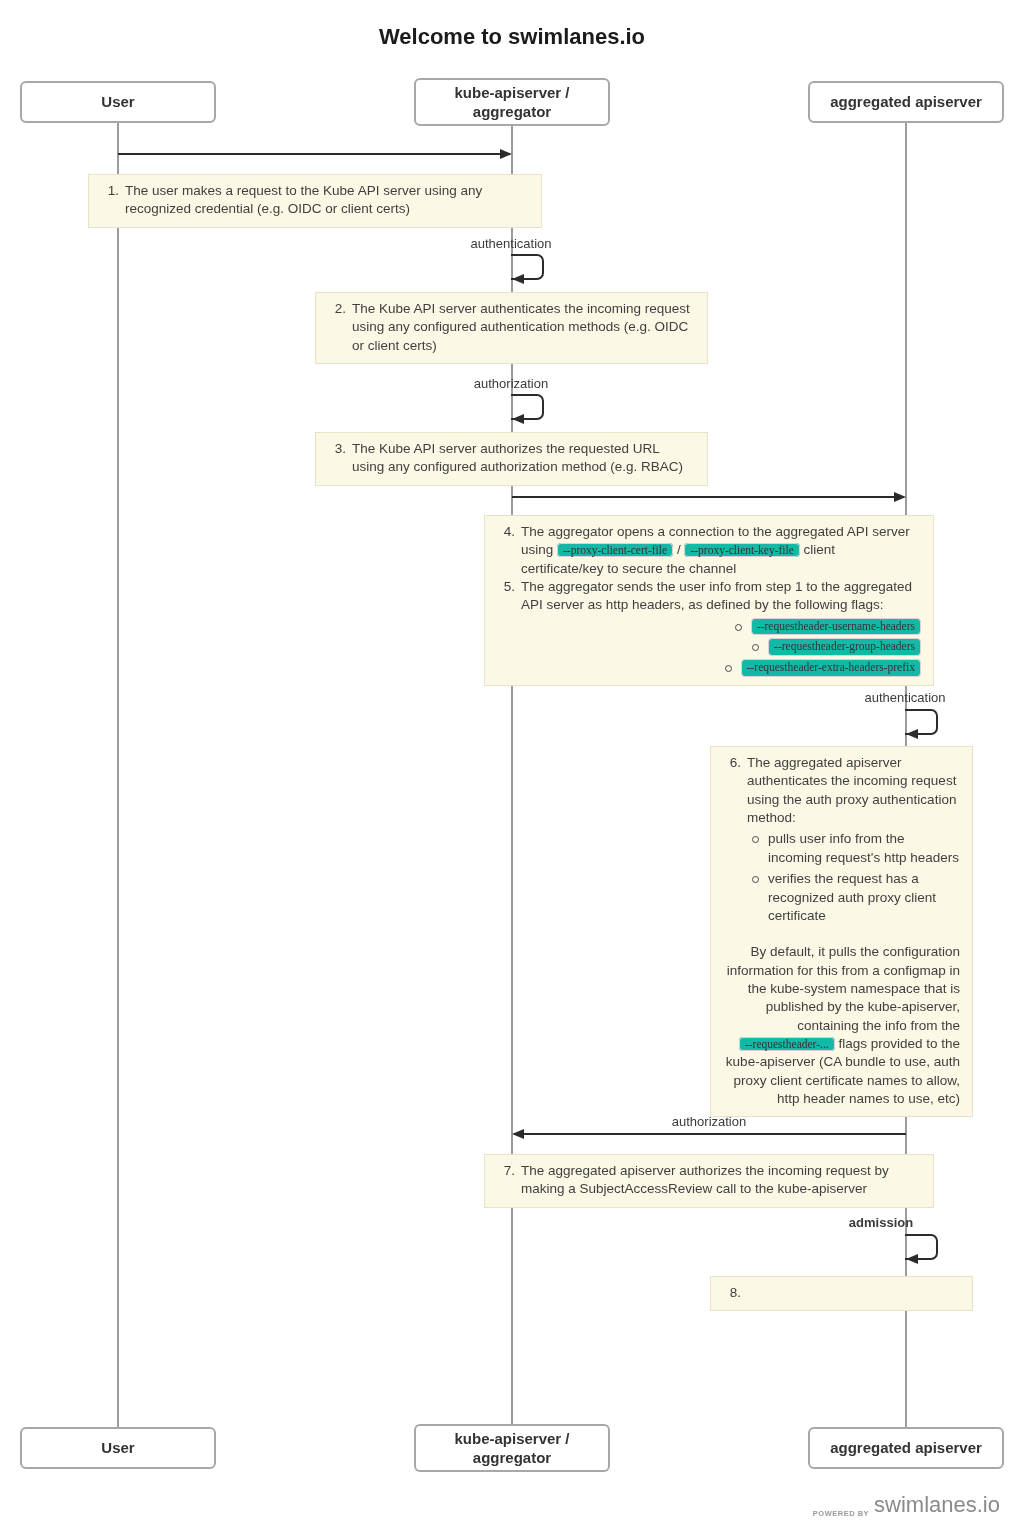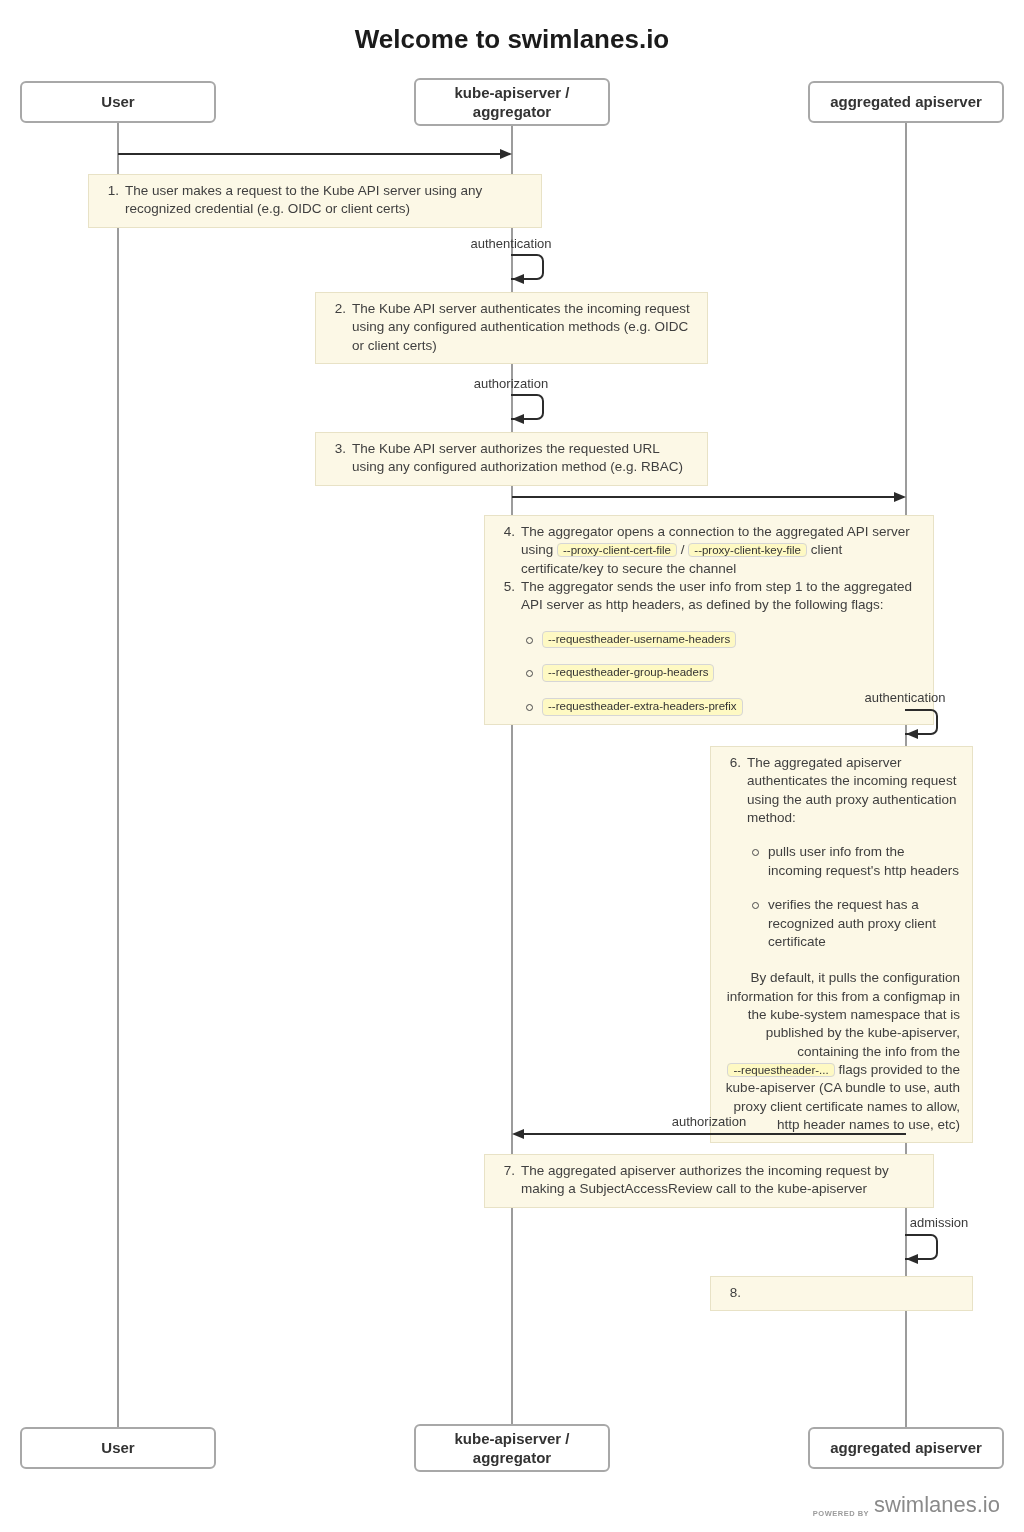--- a/index.html
+++ b/index.html
@@ -2,43 +2,43 @@
 <html><head>
 <meta charset="utf-8">
 <style>
   html,body { margin:0; padding:0; background:#ffffff; }
   .canvas {
     position:relative; width:1024px; height:1532px; background:#ffffff;
     font-family:"Liberation Sans", sans-serif; overflow:hidden;
   }
   .title {
     position:absolute; left:0; top:24px; width:1024px; text-align:center;
-    font-size:26px; font-weight:bold; color:#1b1b1b; margin:0;
+    font-size:22px; font-weight:bold; color:#1b1b1b; margin:0;
   }
   .lifeline { position:absolute; top:123px; height:1304px; width:2px; background:#9c9c9c; z-index:1; }
   .actor {
     position:absolute; width:196px; box-sizing:border-box; background:#ffffff;
     border:2px solid #a8a8a8; border-radius:6px; display:flex; align-items:center;
     justify-content:center; text-align:center; font-weight:bold; font-size:15px;
     color:#333333; line-height:1.3; z-index:4;
   }
   .note {
     position:absolute; box-sizing:border-box; background:#fcf8e6; border:1px solid #e8e2c6;
     padding:7px 12px 8px 10px; font-size:13.5px; color:#3f3f3f; line-height:1.36; z-index:2;
   }
   .oitem { display:flex; }
   .onum { min-width:20px; text-align:right; margin-right:6px; flex:none; }
   .obody { flex:1; min-width:0; }
-  .bullet-row { display:flex; margin-top:16px; }
+  .bullet-row { display:flex; margin-top:3px;justify-content:flex-end; }
   .bullet-dot {
     width:5px; height:5px; border:1px solid #4a4a4a; border-radius:50%;
     margin:6px 9px 0 5px; flex:none;
   }
   .code {
-    font-family:Liberation Sans, sans-serif; font-size:11.5px; background:#fef9c3;
+    font-family:Liberation Serif, serif; font-size:11.5px; background:#14b8a6;
     border:1px solid #d6d6d6; border-radius:4px; padding:0 5px; color:#333333; white-space:nowrap;
   }
   .para2 { margin-top:18px;text-align:right; }
   .msg-line { position:absolute; height:2px; background:#2b2b2b; z-index:3; }
   .ah-r {
     position:absolute; width:0; height:0; border-top:5px solid transparent;
     border-bottom:5px solid transparent; border-left:12px solid #2b2b2b; z-index:3;
   }
   .ah-l {
     position:absolute; width:0; height:0; border-top:5px solid transparent;
@@ -174,21 +174,21 @@
   <div class="ah-l" style="left:512px;top:1129px;"></div>
   <div class="msg-line" style="left:523px;top:1133px;width:383px;"></div>
 
   <div class="note" style="left:484px;top:1154px;width:450px;">
     <div class="oitem">
       <span class="onum">7.</span>
       <span class="obody">The aggregated apiserver authorizes the incoming request by making a SubjectAccessReview call to the kube-apiserver</span>
     </div>
   </div>
 
-  <div class="msg-label" style="left:939px;top:1215px;">admission</div>
+  <div class="msg-label" style="left:881px;top:1215px;font-weight:bold;">admission</div>
   <div class="loop" style="left:905px;top:1234px;"></div>
   <div class="ah-l" style="left:906px;top:1254px;"></div>
 
   <div class="note" style="left:710px;top:1276px;width:263px;">
     <div class="oitem">
       <span class="onum">8.</span>
     </div>
   </div>
 
   <div class="actor" style="left:20px;top:1427px;height:42px;">

